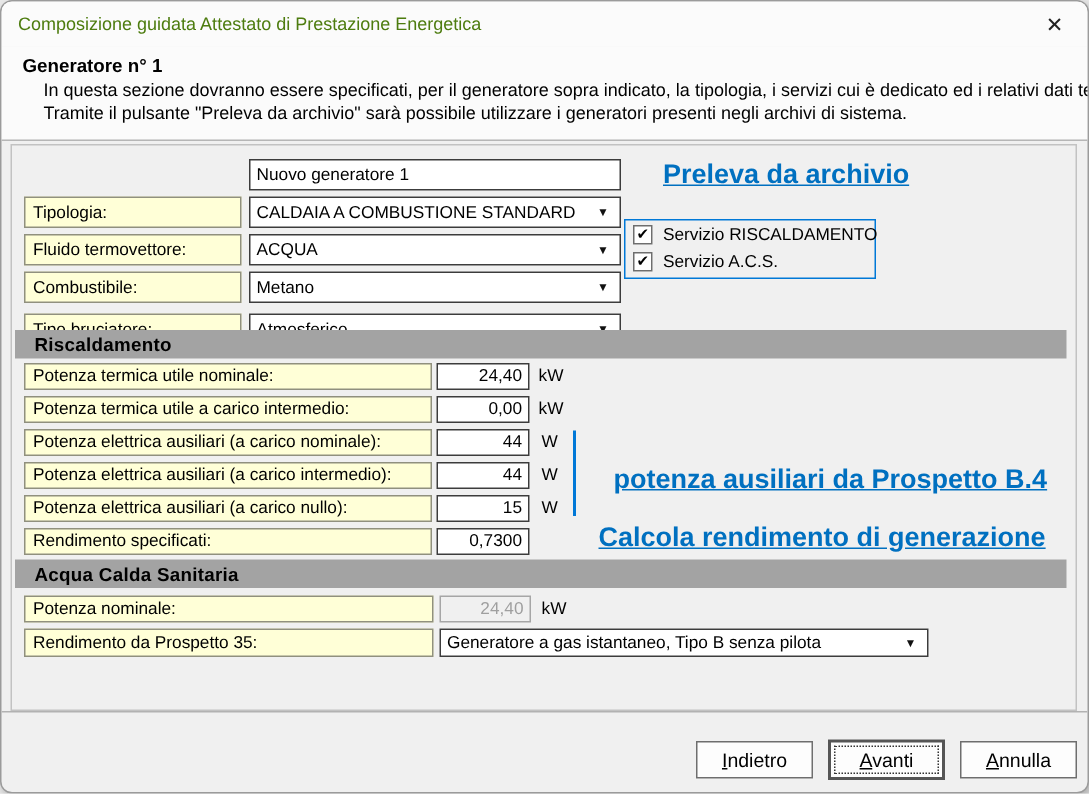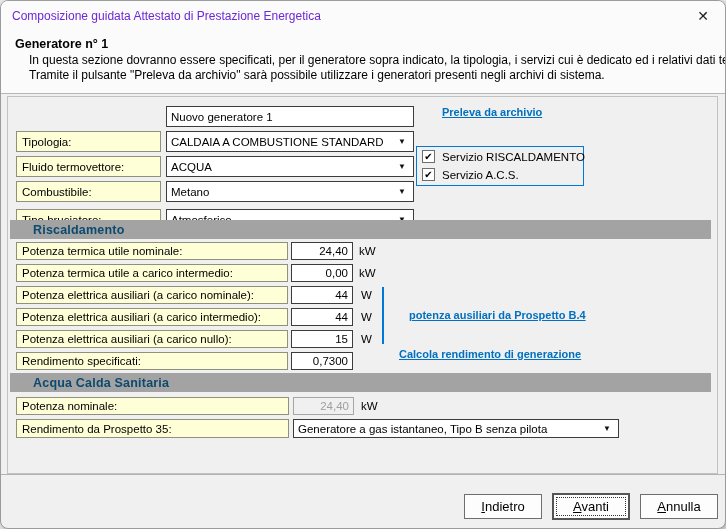--- a/index.html
+++ b/index.html
@@ -6,21 +6,21 @@
   html,body { background:#e8e8e8; font-family:"Liberation Sans", sans-serif; }
   .dialog{
     position:relative; width:726px; height:529px; margin:0 auto;
     background:#f0f0f0; border:1px solid #9b9b9b; border-radius:8px;
     overflow:hidden; box-shadow:2px 3px 6px rgba(0,0,0,.25);
   }
   .titlebar{
     position:absolute; left:0; top:0; width:100%; height:30px;
     background:#fbfbfb; display:flex; align-items:center;
   }
-  .titlebar .title{ font-size:12px; color:#6d28d9; padding-left:11px; }
+  .titlebar .title{ font-size:12px; color:#4d7c0f; padding-left:11px; }
   .close-btn{
     position:absolute; right:8px; top:3px; width:28px; height:24px;
     display:flex; align-items:center; justify-content:center;
     font-size:14px; color:#222; cursor:default;
   }
   .headerarea{
     position:absolute; left:0; top:30px; width:100%; height:62px; background:#fbfbfb;
   }
   .h-title{ position:absolute; left:14px; top:6px; font-size:12.5px; font-weight:bold; color:#000; }
   .h-line1{ position:absolute; left:28px; top:22px; font-size:12px; color:#000; white-space:nowrap; }
@@ -45,38 +45,38 @@
   .combo{
     position:absolute; background:#fff; border:1px solid #3c3c3c;
     display:flex; align-items:center; padding:0 4px;
     font-size:11.5px; color:#000; white-space:nowrap; overflow:hidden;
   }
   .combo .arrow{
     margin-left:auto; font-size:8px; color:#111; flex:0 0 auto; padding-right:3px;
   }
   .unit{ position:absolute; font-size:11.5px; color:#000; }
   .link{
-    position:absolute; color:#0070c0; font-weight:bold; font-size:11px;
+    position:absolute; color:#0070c0; font-weight:bold; font-size:18px;
     text-decoration:underline; white-space:nowrap; cursor:pointer;
   }
   .svc-box{
     position:absolute; left:415px; top:145px; width:168px; height:40px;
     border:1px solid #0078d7; background:transparent;
   }
   .chk-row{ position:absolute; display:flex; align-items:center; gap:7px; }
   .chk{
     width:13px; height:13px; background:#fff; border:1px solid #6e6e6e;
     display:flex; align-items:center; justify-content:center;
     font-size:10px; line-height:10px; color:#000;
   }
   .chk-label{ font-size:11.5px; color:#000; white-space:nowrap; }
   .section-bar{
     position:absolute; left:9px; width:701px; height:19px; background:#a3a3a3;
-    display:flex; align-items:center; padding-left:23px;
-    color:#0c4a6e; font-weight:bold; font-size:12.5px; letter-spacing:.2px;
+    display:flex; align-items:center; padding-left:13px;
+    color:#000000; font-weight:bold; font-size:12.5px; letter-spacing:.2px;
   }
   .bracket{ position:absolute; left:381px; top:286px; width:2px; height:57px; background:#0078d7; }
   .footer-divider{ position:absolute; left:0; top:473px; width:100%; height:1px; background:#b2b2b2; }
   .btn{
     position:absolute; top:493px; width:78px; height:25px;
     background:#fdfdfd; border:1px solid #6e6e6e;
     display:flex; align-items:center; justify-content:center;
     font-size:13px; color:#000; cursor:default;
   }
   .btn .ak{ text-decoration:underline; }

